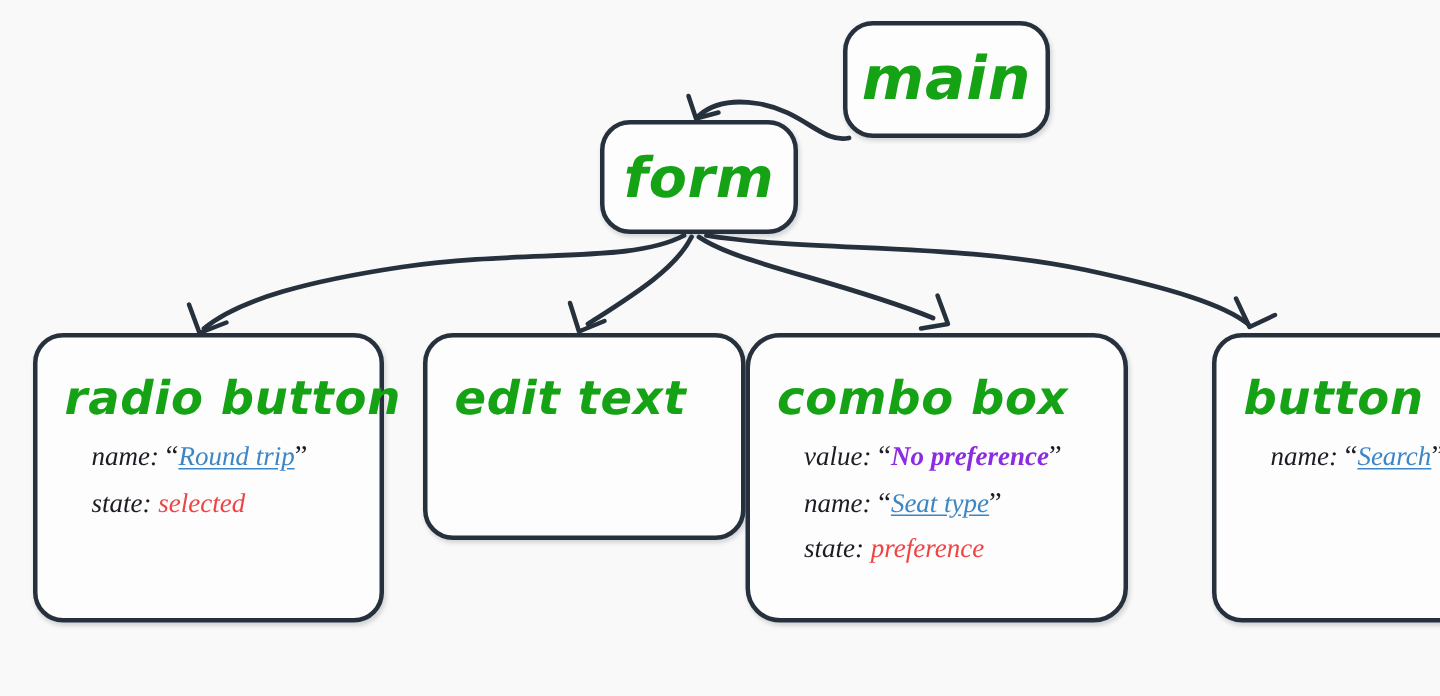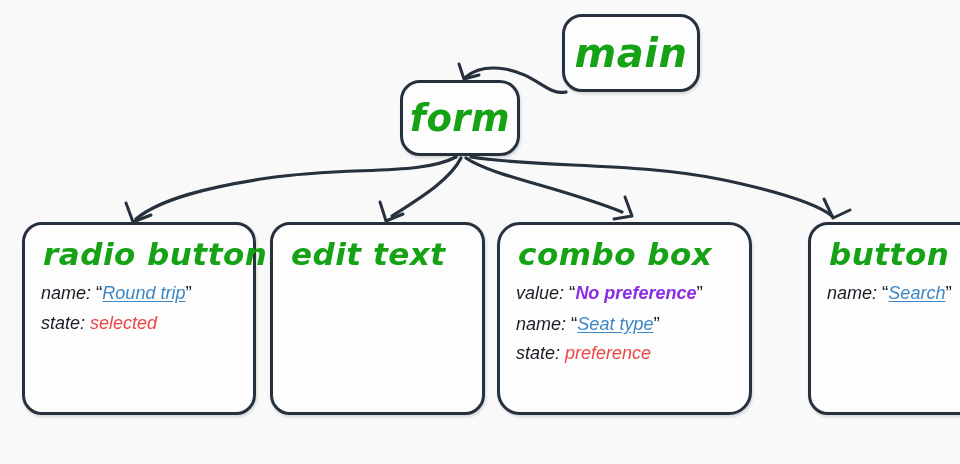--- a/index.html
+++ b/index.html
@@ -54,30 +54,30 @@
     justify-content: center;
   }
   .node-main .node-title { font-size: 40px; }
   .node-form .node-title { font-size: 37px; }
 
   .node-leaf {
     padding: 12px 14px 0 16px;
   }
   .node-leaf .node-title {
     font-size: 31px;
-    margin: 2px 0 9px 2px;
+    margin: 14px 0 9px 2px;
   }
   .prop-row {
-    font-family: Liberation Sans, sans-serif;
+    font-family: Liberation Serif, serif;
     font-style: italic;
     font-size: 18px;
     line-height: 1.45;
     white-space: nowrap;
     margin-bottom: 3px;
-    margin-left: 0;
+    margin-left: 20px;
   }
   .prop-key {
     color: #1c1c25;
   }
   .prop-quote {
     color: #1c1c25;
     font-style: normal;
     font-size: 19px;
   }
   .val-link {
@@ -115,33 +115,33 @@
 
       <path d="M 471,157 C 540,168 640,162 724,180 C 780,192 816,203 832,216"></path>
       <path d="M 824,199 L 833,218 L 850,210" stroke-width="3"></path>
     </g>
   </svg>
 
   <div class="node node-root node-main" style="left:562px; top:14px; width:138px; height:78px;">
     <div class="node-title">main</div>
   </div>
 
-  <div class="node node-root node-form" style="left:400px; top:80px; width:120px; height:76px;">
+  <div class="node node-root node-form" style="left:400px; top:80px; width:132px; height:76px;">
     <div class="node-title">form</div>
   </div>
 
   <div class="node node-leaf" style="left:22px; top:222px; width:234px; height:193px;">
     <div class="node-title">radio button</div>
     <div class="props">
         <div class="prop-row"><span class="prop-key">name: </span><span class="prop-quote">“</span><span class="val-link">Round trip</span><span class="prop-quote">”</span></div>
         <div class="prop-row"><span class="prop-key">state: </span><span class="val-state">selected</span></div>
       </div>
   </div>
 
-  <div class="node node-leaf" style="left:270px; top:222px; width:215px; height:193px;">
+  <div class="node node-leaf" style="left:282px; top:222px; width:215px; height:138px;">
     <div class="node-title">edit text</div>
   </div>
 
   <div class="node node-leaf" style="left:497px; top:222px; width:255px; height:193px;border-radius:23px;">
     <div class="node-title">combo box</div>
     <div class="props">
         <div class="prop-row"><span class="prop-key">value: </span><span class="prop-quote">“</span><span class="val-strong">No preference</span><span class="prop-quote">”</span></div>
         <div class="prop-row"><span class="prop-key">name: </span><span class="prop-quote">“</span><span class="val-link">Seat type</span><span class="prop-quote">”</span></div>
         <div class="prop-row"><span class="prop-key">state: </span><span class="val-state">preference</span></div>
       </div>

